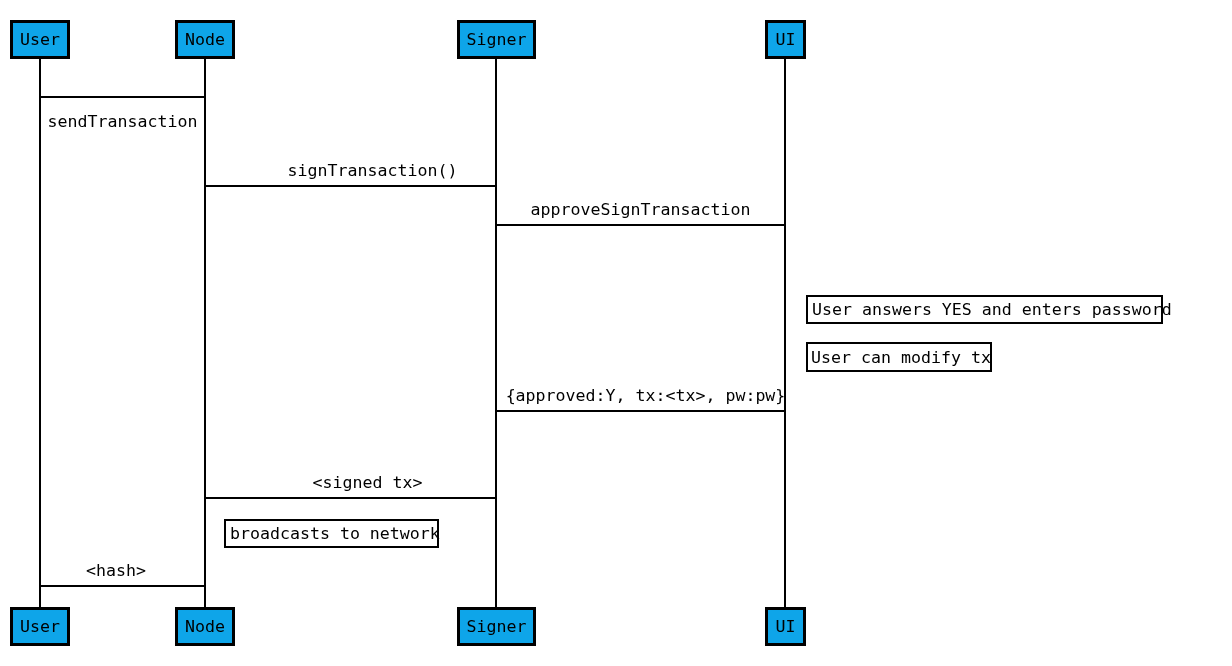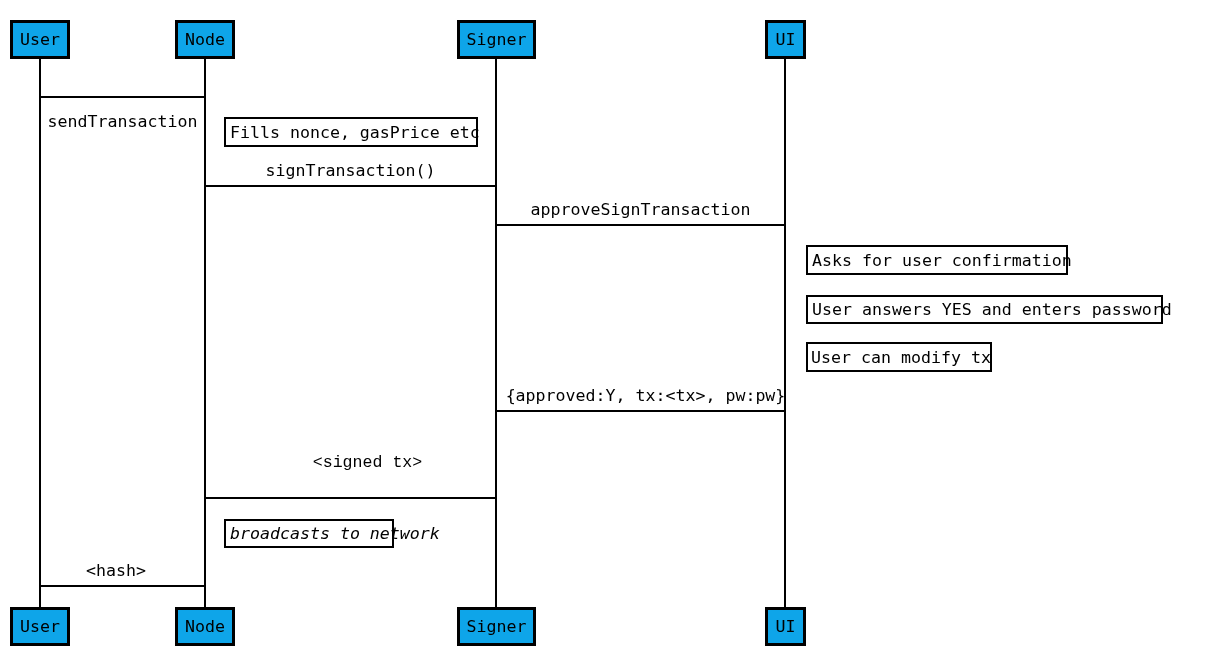--- a/index.html
+++ b/index.html
@@ -97,44 +97,38 @@
   <div class="actor-box" style="left:457px; top:607px; width:79px;">
     <span>Signer</span>
   </div>
   <div class="actor-box" style="left:765px; top:607px; width:41px;">
     <span>UI</span>
   </div>
 
   <div class="msg-label" style="left:39px; top:73px; width:167px;margin-top:40px;">sendTransaction</div>
   <div class="msg-line" style="left:39px; top:96px; width:167px;"></div>
 
-  <div class="msg-label" style="left:204px; top:162px; width:293px;">signTransaction()</div>
+  <div class="msg-label" style="left:204px; top:162px; width:293px;padding-left:22px;">signTransaction()</div>
   <div class="msg-line" style="left:204px; top:185px; width:293px;"></div>
 
   <div class="msg-label" style="left:495px; top:201px; width:291px;">approveSignTransaction</div>
   <div class="msg-line" style="left:495px; top:224px; width:291px;"></div>
 
   <div class="msg-label" style="left:500px; top:387px; width:291px;">{approved:Y, tx:&lt;tx&gt;, pw:pw}</div>
   <div class="msg-line" style="left:495px; top:410px; width:291px;"></div>
 
-  <div class="msg-label" style="left:204px; top:454px; width:327px;font-family:Liberation Mono, monospace;">&lt;signed tx&gt;</div>
+  <div class="msg-label" style="left:204px; top:474px; width:327px;">&lt;signed tx&gt;</div>
   <div class="msg-line" style="left:204px; top:497px; width:293px;"></div>
 
   <div class="msg-label" style="left:39px; top:562px; width:154px;text-align:center;">&lt;hash&gt;</div>
   <div class="msg-line" style="left:39px; top:585px; width:167px;"></div>
 
-  <div class="note-box" style="left:224px; top:117px; width:254px; height:30px;">
-    <span>Fills nonce, gasPrice etc</span>
-  </div>
-  <div class="note-box" style="left:806px; top:245px; width:262px; height:30px;">
-    <span>Asks for user confirmation</span>
-  </div>
   <div class="note-box" style="left:806px; top:295px; width:357px; height:29px;">
     <span>User answers YES and enters password</span>
   </div>
   <div class="note-box" style="left:806px; top:342px; width:186px; height:30px;justify-content:center;">
     <span>User can modify tx</span>
   </div>
-  <div class="note-box" style="left:224px; top:519px; width:170px; height:29px;font-style:italic;">
+  <div class="note-box" style="left:224px; top:519px; width:215px; height:29px;">
     <span>broadcasts to network</span>
   </div>
 
 </div>
 
 </body></html>

